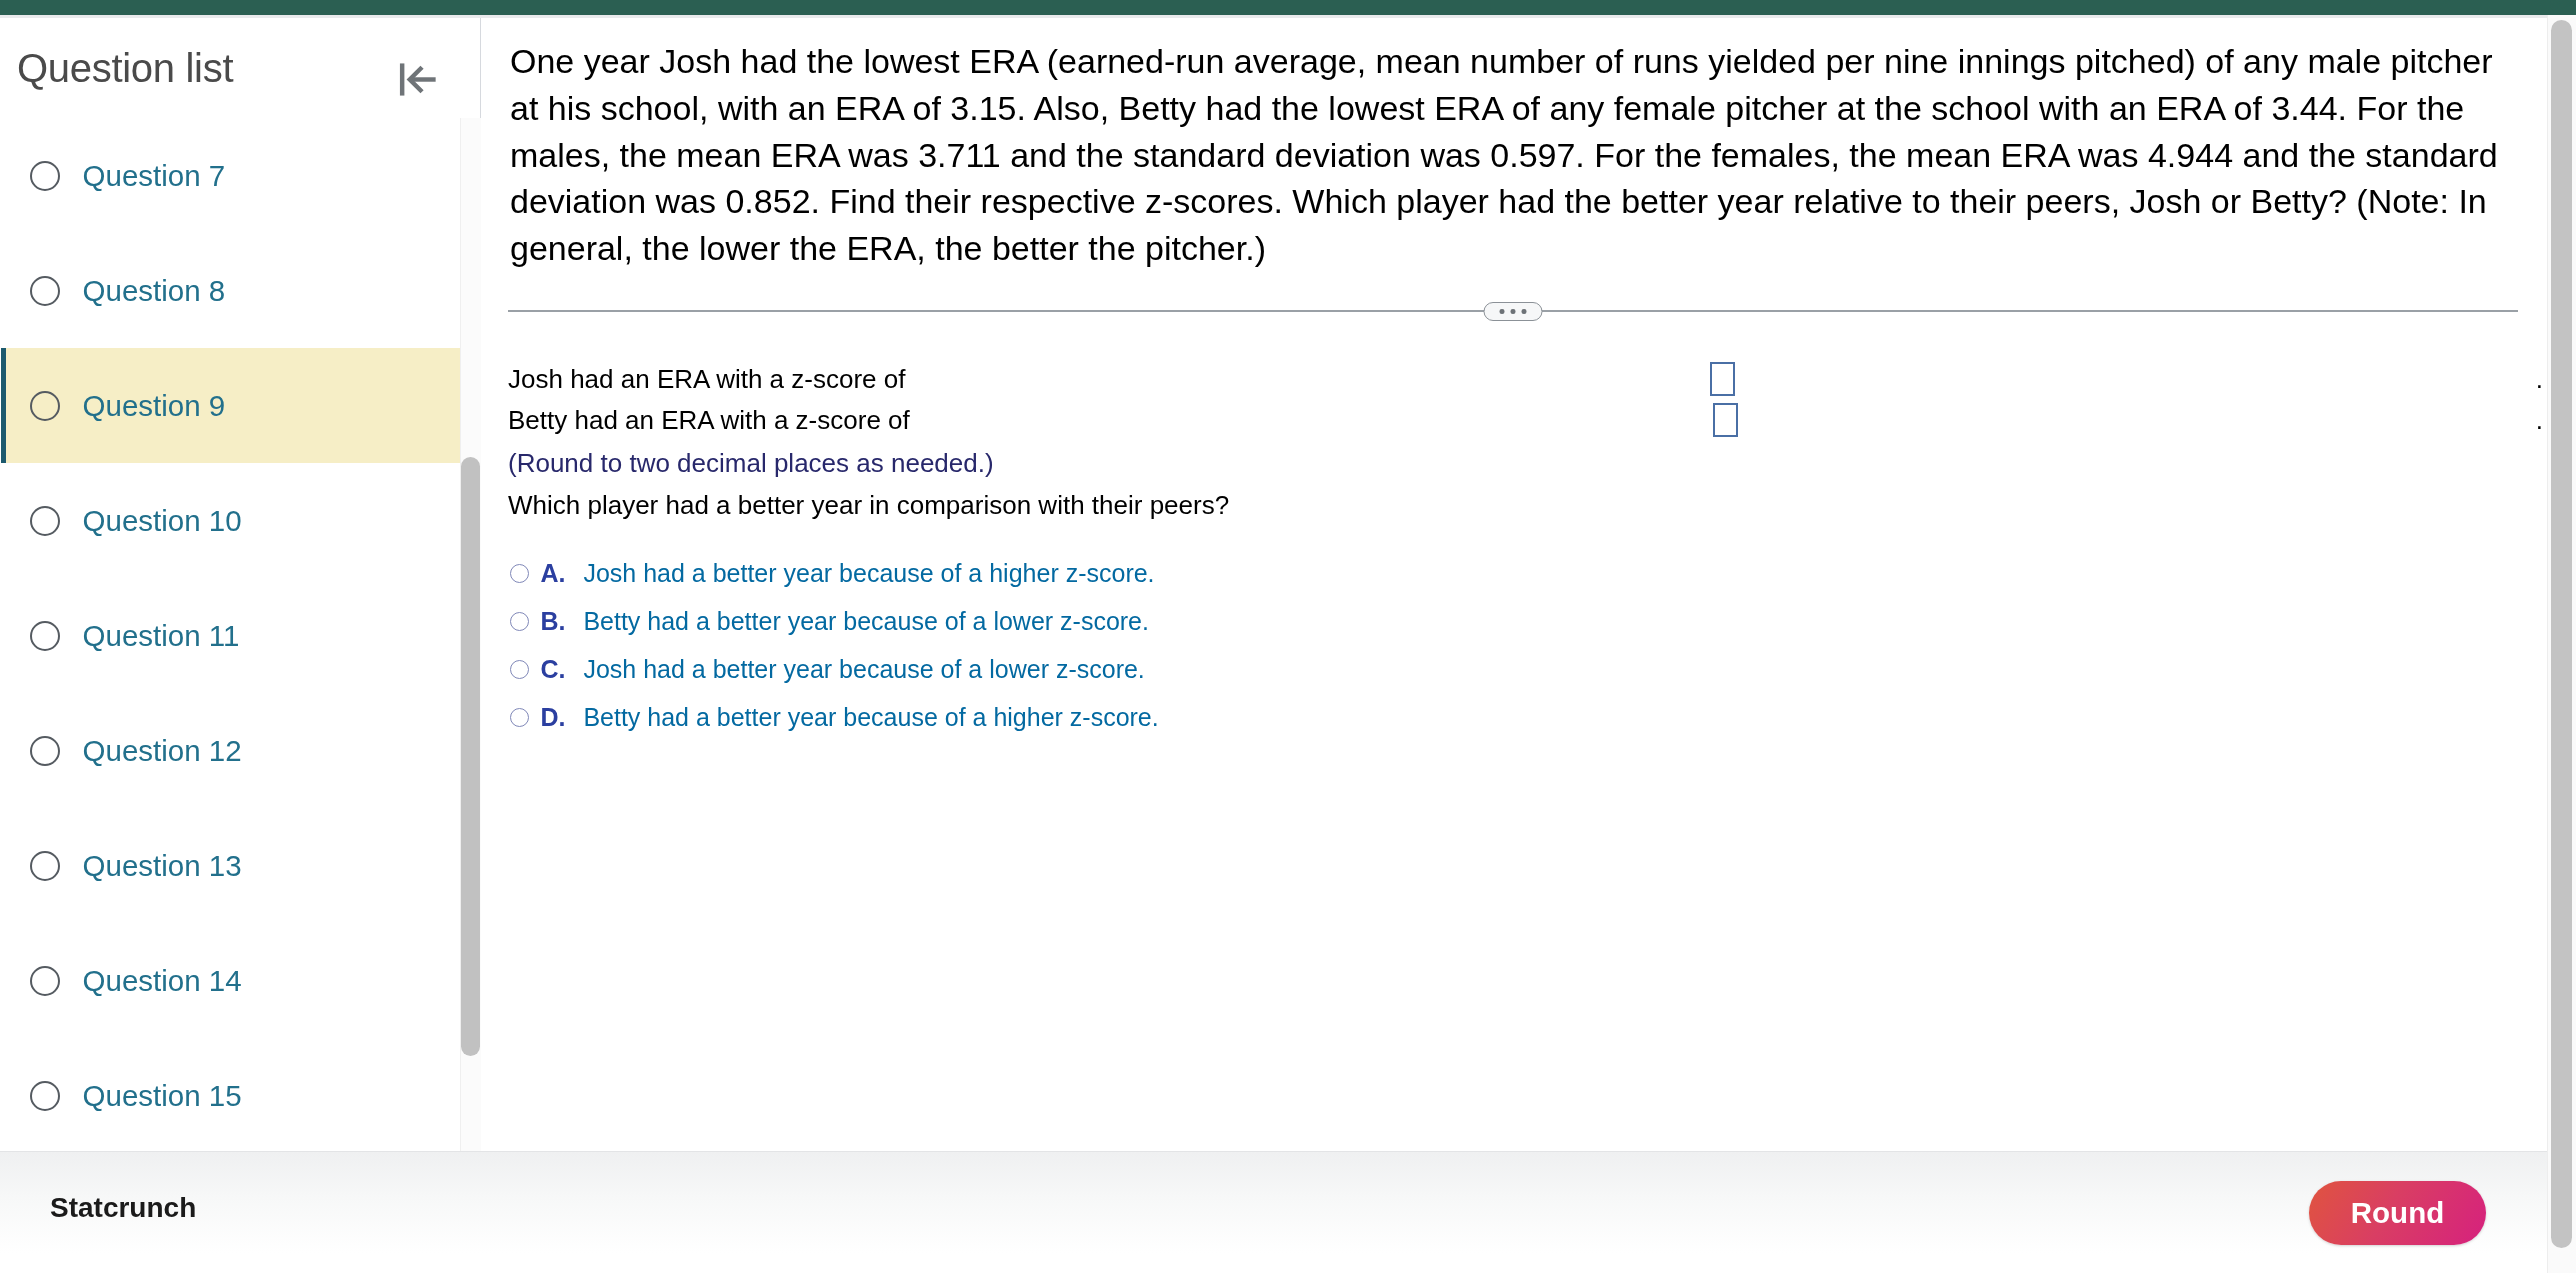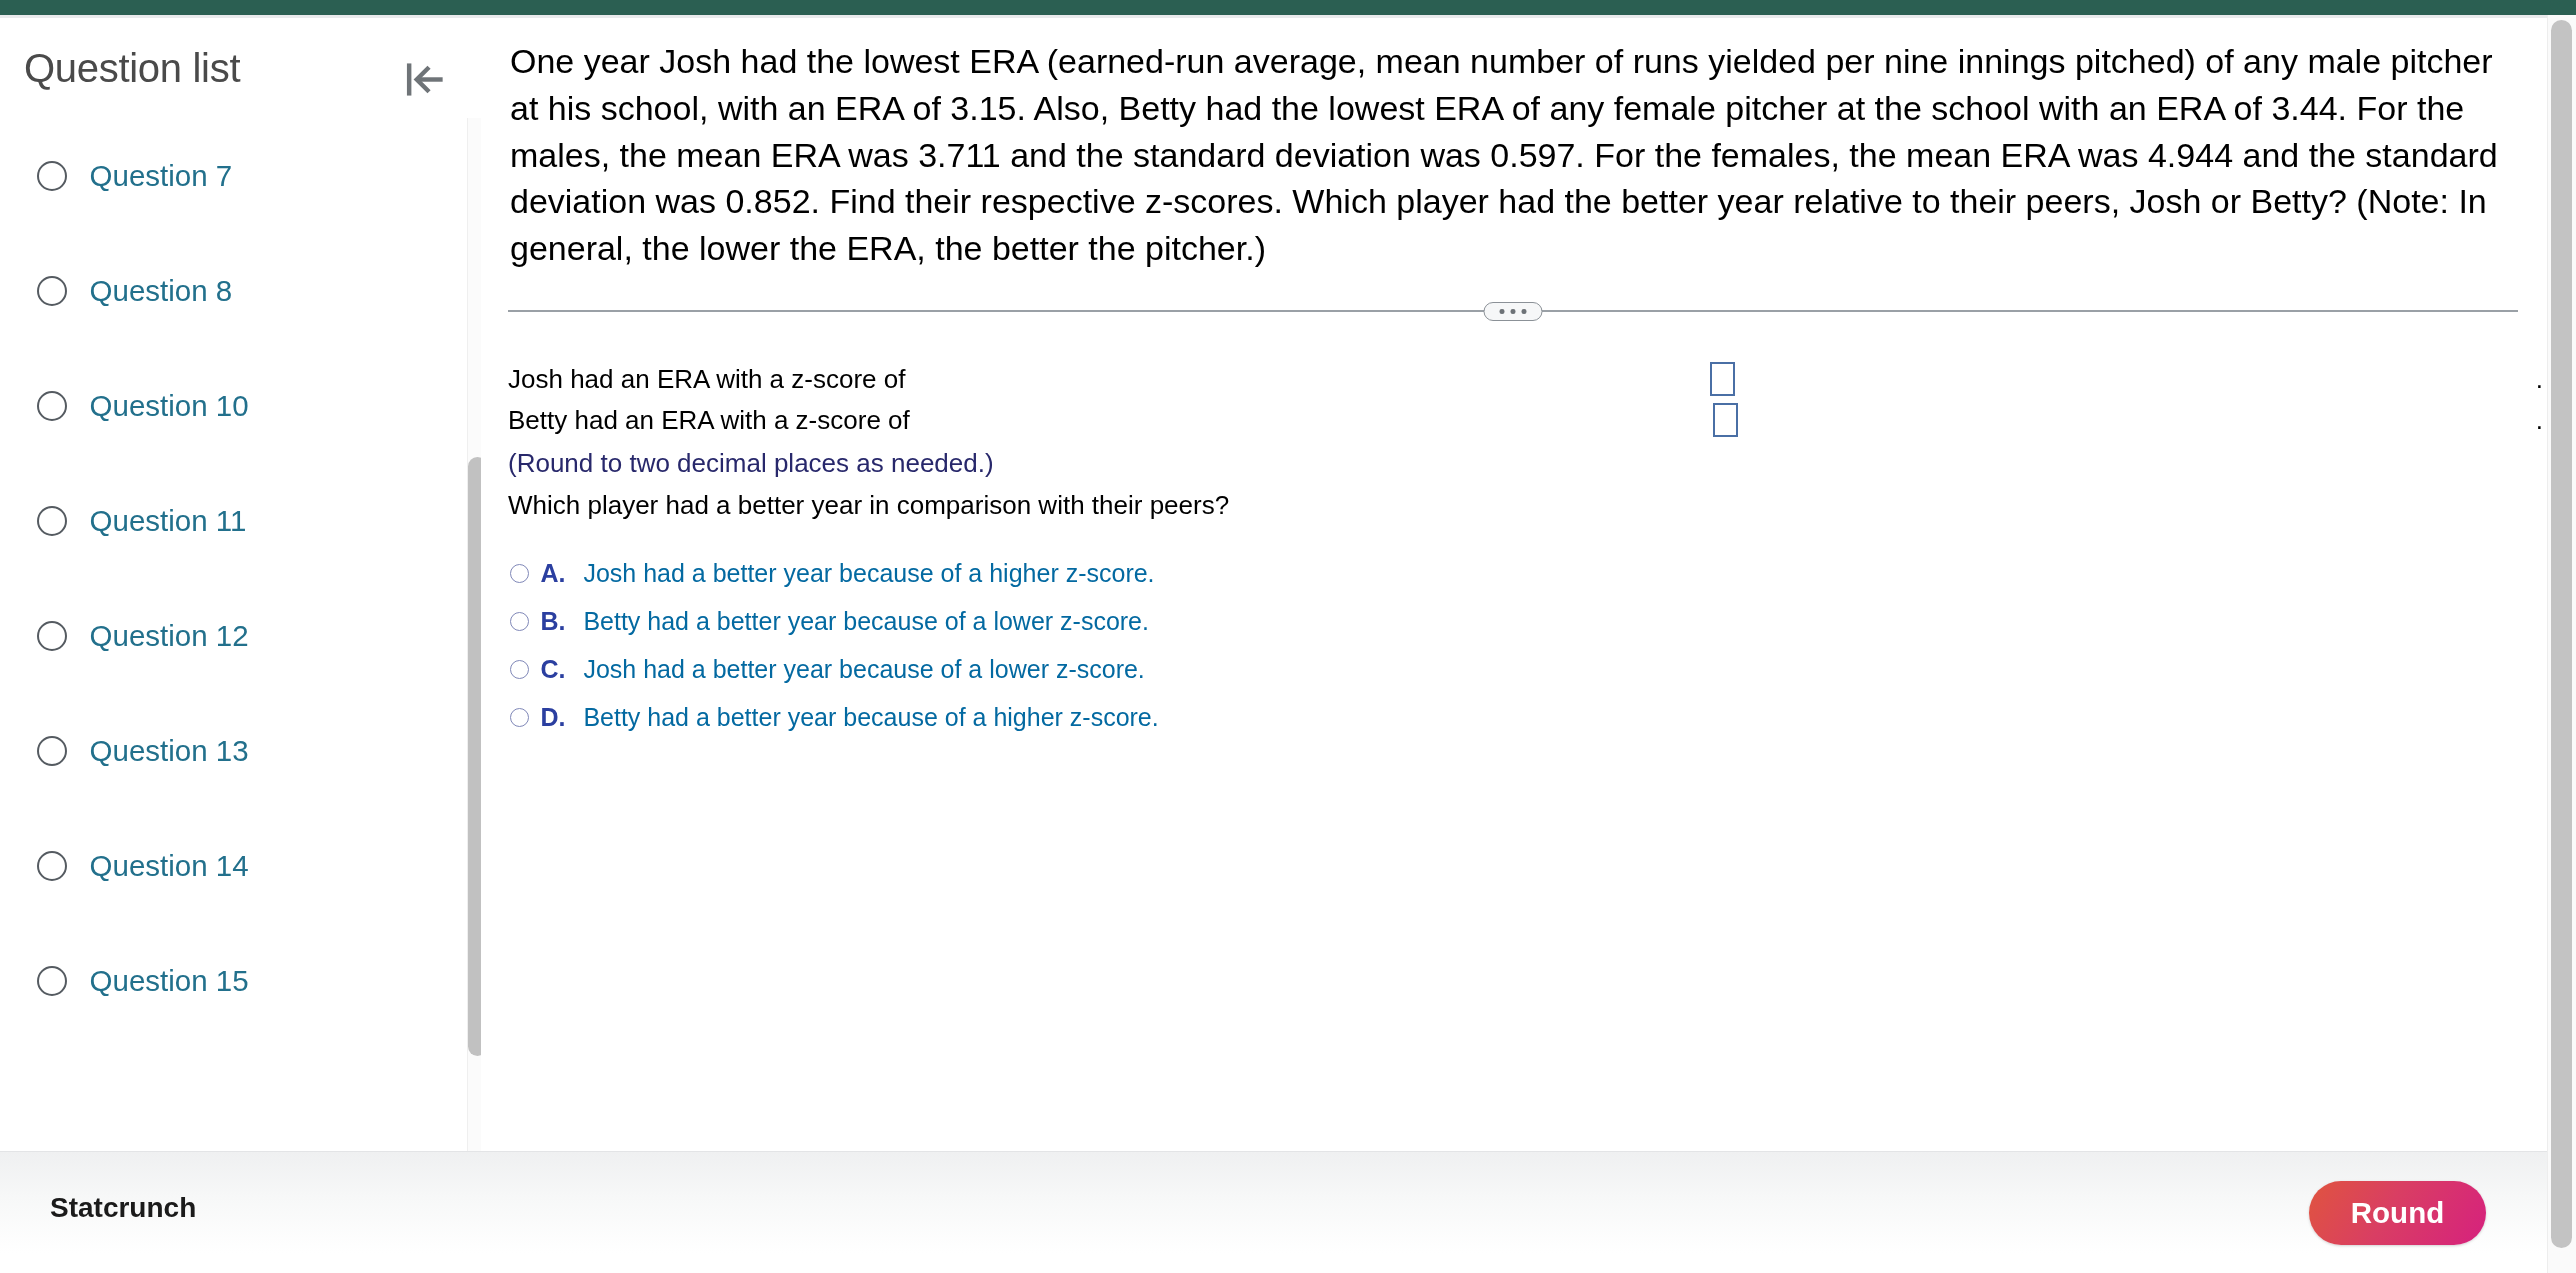--- a/index.html
+++ b/index.html
@@ -39,21 +39,21 @@
     position: absolute;
     top: 18px; left: 0;
     width: 2576px;
     height: 1133px;
     background: #ffffff;
   }
 
   
   .sidebar {
     position: absolute;
-    top: 0; left: 8px;
+    top: 0; left: 1px;
     width: 480px;
     height: 1133px;
     background: #ffffff;
     border-right: 0.9px solid #d6d9de;
   }
   .sidebar-header {
     position: relative;
     height: 100px;
     padding: 0 0 0 16px;
     display: flex;
@@ -338,20 +338,24 @@
       </div>
 
       <div class="qlist" id="qlist">
           <div class="qitem">
             <span class="qradio"></span>
             <span class="qlabel">Question 7</span>
           </div>
           <div class="qitem">
             <span class="qradio"></span>
             <span class="qlabel">Question 8</span>
+          </div>
+          <div class="qitem active">
+            <span class="qradio"></span>
+            <span class="qlabel">Question 9</span>
           </div>
           <div class="qitem">
             <span class="qradio"></span>
             <span class="qlabel">Question 10</span>
           </div>
           <div class="qitem">
             <span class="qradio"></span>
             <span class="qlabel">Question 11</span>
           </div>
           <div class="qitem">

